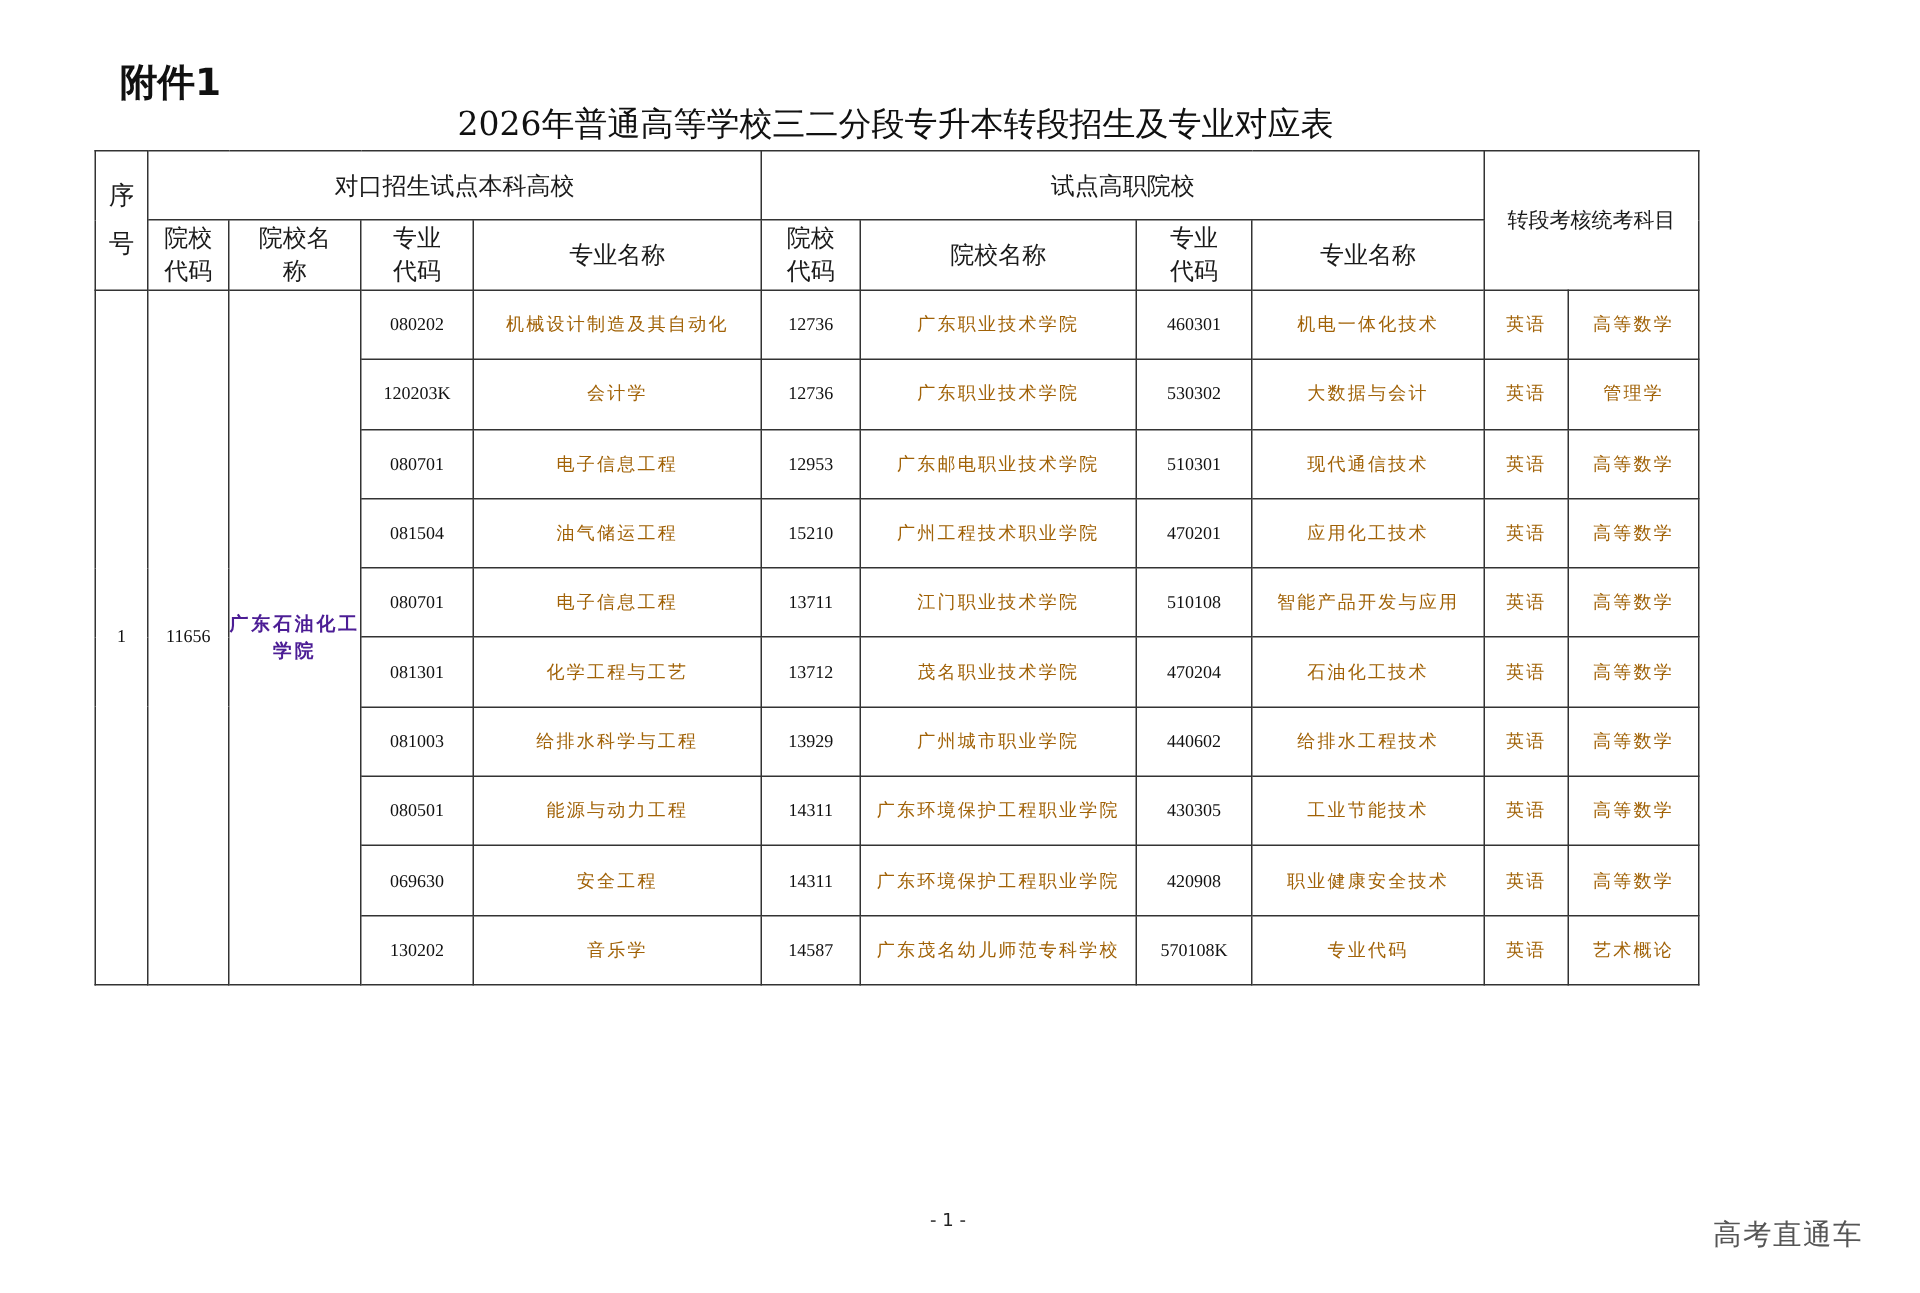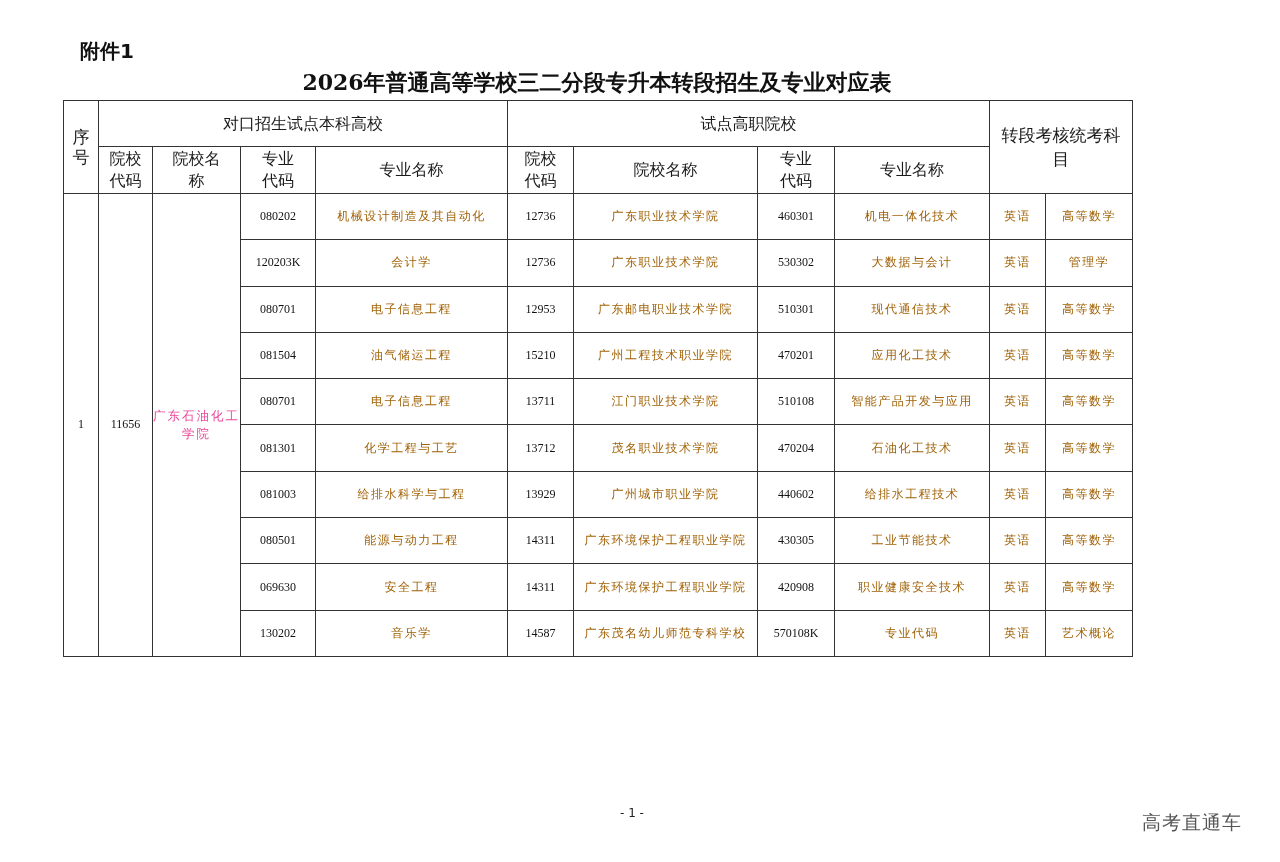--- a/index.html
+++ b/index.html
@@ -1,30 +1,30 @@
 <!DOCTYPE html>
 <html><head>
 <meta charset="utf-8">
 <style>
   html, body { margin: 0; padding: 0; background: #ffffff; }
   body { width: 1280px; height: 862px; position: relative; overflow: hidden; font-family: "DejaVu Sans", sans-serif; color: #111; }
-  .attachment-label { position: absolute; left: 64px; top: 38px; font-size: 20px; font-weight: bold; font-family: "DejaVu Sans", sans-serif; letter-spacing: 0px; color:#111;padding-left:16px; }
-  .doc-title { position: absolute; left: 63px; width: 1068px; top: 68px; text-align: center; font-size: 22px; font-weight: bold; font-family: "DejaVu Serif", serif; color:#111; }
+  .attachment-label { position: absolute; left: 64px; top: 38px; font-size: 25px; font-weight: bold; font-family: "DejaVu Sans", sans-serif; letter-spacing: 0px; color:#111;padding-left:16px; }
+  .doc-title { position: absolute; left: 63px; width: 1068px; top: 68px; text-align: center; font-size: 22px; font-weight: normal; font-family: "DejaVu Serif", serif; color:#111; }
   table.main { position: absolute; left: 63px; top: 100px; border-collapse: collapse; table-layout: fixed; width: 1069px; }
   table.main td, table.main th { border: 1px solid #333; padding: 0; text-align: center; vertical-align: middle; overflow: hidden; }
   th { font-weight: normal; font-family: "DejaVu Sans", sans-serif; font-size: 16px; line-height: 22px; color:#1a1a1a; }
   th.grp { height: 45px; margin-top: 20px; }
   th.sub { height: 46px; }
-  th.exam { font-size: 17px; line-height: 24px; vertical-align: top; padding-top: 20px; }
-  th.seq { font-size: 17px; line-height: 20px; vertical-align: top; padding-top: 20px; }
+  th.exam { font-size: 14px; line-height: 24px; vertical-align: top; padding-top: 20px; }
+  th.seq { font-size: 17px; line-height: 32px; vertical-align: top; padding-top: 20px; }
   td { height: 45.3px; font-size: 12.5px; color: #333; }
   td.num { font-family: "Liberation Serif", serif; font-size: 12px; color:#111; }
   td.cn { font-family: "DejaVu Sans", sans-serif; letter-spacing: 1.5px; color:#a16207; font-size: 12px; }
   td.merged { vertical-align: middle; }
-  td.school { font-family: "DejaVu Sans", sans-serif; font-size: 12.5px; letter-spacing: 2px; line-height: 18px; color:#ec4899; padding: 0 6px; }
+  td.school { font-family: "DejaVu Sans", sans-serif; font-size: 12.5px; letter-spacing: 2px; line-height: 18px; color:#4c1d95; padding: 0 6px; font-weight: bold; }
   .page-num { position: absolute; left: 620px; top: 806px; font-size: 12px; color:#222; font-family: "DejaVu Sans", sans-serif; }
   .watermark { position: absolute; left: 1142px; top: 810px; font-size: 19px; color:#555; font-family: "DejaVu Sans", sans-serif; letter-spacing: 1px; }
 </style>
 </head>
 <body>
 
 <div class="attachment-label">附件1</div>
 <div class="doc-title">2026年普通高等学校三二分段专升本转段招生及专业对应表</div>
 
 <table class="main">

